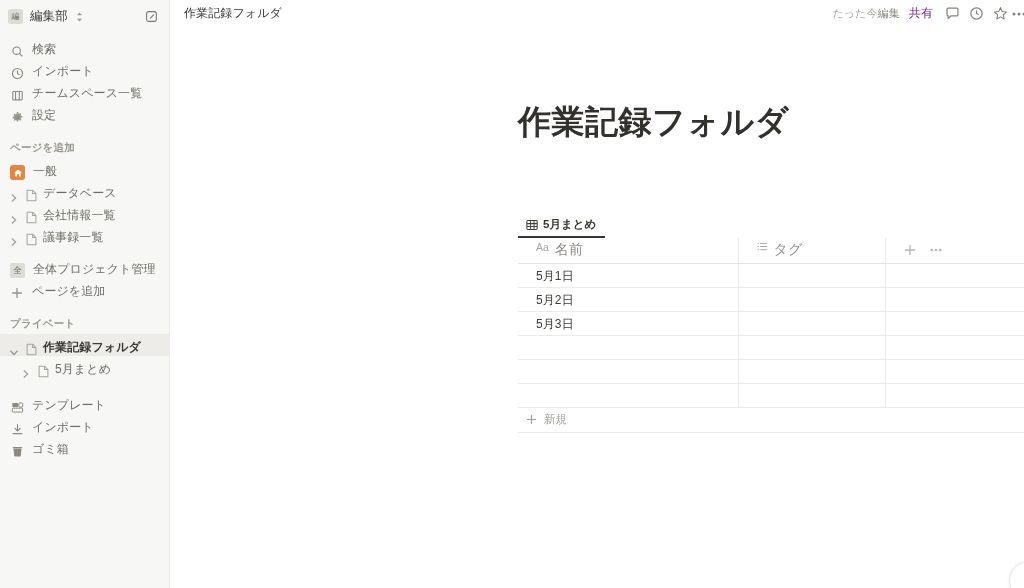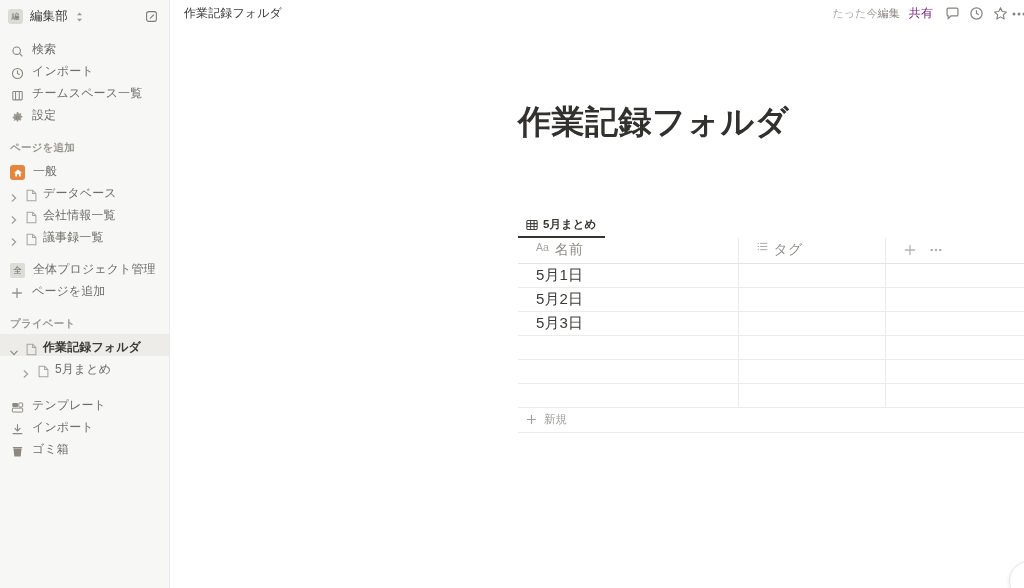--- a/index.html
+++ b/index.html
@@ -130,21 +130,21 @@
   th.c-name { width: 220px; border-right: 1px solid #ecebe9; }
   th.c-tag  { width: 147px; border-right: 1px solid #ecebe9; }
   th.c-add  { width: 151px; padding-left: 10px; }
   td.c-name { width: 220px; border-right: 1px solid #ecebe9; }
   td.c-tag  { width: 147px; border-right: 1px solid #ecebe9; }
   td.c-add  { width: 151px; border-bottom-color: transparent; }
   .col-head { display: flex; align-items: flex-start; gap: 6px; }
   .col-head .ch-ico { color: #a8a5a0; display: flex; align-items: center; }
   .col-head .ch-txt { font-size: 14px; color: #908d87; letter-spacing: .1px; }
   .add-head { display: flex; align-items: center; gap: 14px; color: #b6b3ae; }
-  .cell-txt { font-size: 15px; color: #3d3b37; letter-spacing: .1px; }
+  .cell-txt { font-size: 12px; color: #3d3b37; letter-spacing: .1px; }
   .db-new {
     display: flex; align-items: center; gap: 7px;
     height: 25px; width: 518px; padding-left: 8px;
     border-bottom: 1px solid #ecebe9;
     color: #a3a09a; font-size: 11.5px;
   }
 
   .help-btn {
     position: absolute; right: -13px; bottom: -13px;
     width: 40px; height: 40px; border-radius: 50%;

